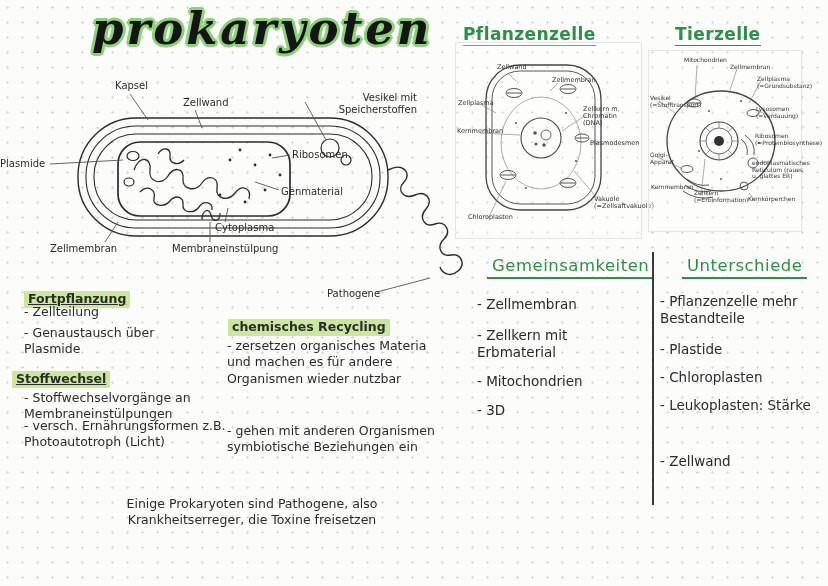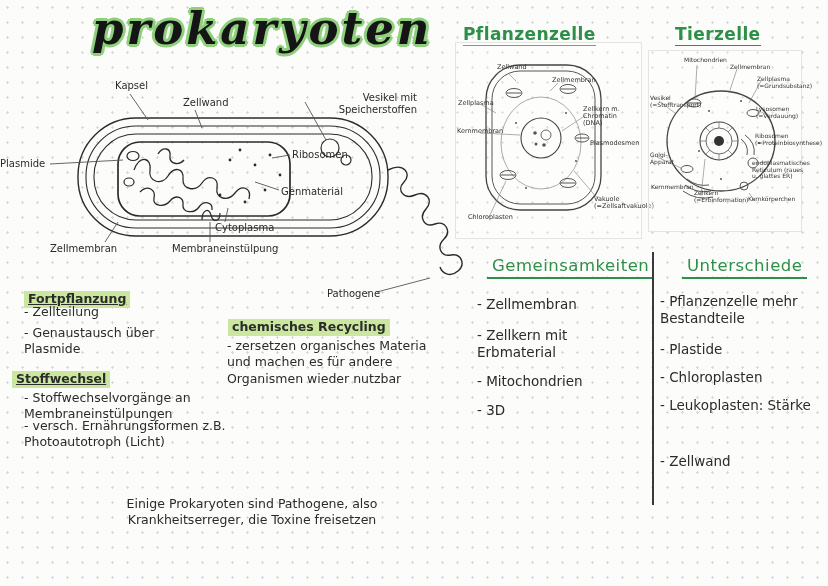--- a/index.html
+++ b/index.html
@@ -104,20 +104,21 @@
   <span class="note" style="left:24px;top:304px;">- Zellteilung</span>
   <span class="note" style="left:24px;top:325px;width:145px;">- Genaustausch über Plasmide</span>
 
   <span class="note hl u" style="position:absolute;left:12px;top:371px;">Stoffwechsel</span>
   <span class="note" style="left:24px;top:390px;width:190px;">- Stoffwechselvorgänge an Membraneinstülpungen</span>
   <span class="note" style="left:24px;top:418px;width:205px;">- versch. Ernährungsformen z.B. Photoautotroph (Licht)</span>
 
   <span class="note hl" style="position:absolute;left:228px;top:319px;">chemisches Recycling</span>
   <span class="note" style="left:227px;top:338px;width:205px;">- zersetzen organisches Materia und machen es für andere Organismen wieder nutzbar</span>
 
+  <span class="note" style="left:227px;top:423px;width:218px;">- gehen mit anderen Organismen symbiotische Beziehungen ein</span>
 
   <span class="note" style="left:78px;top:496px;width:348px;text-align:center;">Einige Prokaryoten sind Pathogene, also Krankheitserreger, die Toxine freisetzen</span>
 
   <span class="cell-title" style="left:463px;top:24px;">Pflanzenzelle</span>
   <div class="fig" style="left:455px;top:42px;width:185px;height:195px;">
     <svg width="185" height="195" viewBox="0 0 185 195">
       <g fill="none" stroke="#444">
         <rect x="30" y="22" width="115" height="145" rx="34" stroke-width="1.3"></rect>
         <rect x="36" y="28" width="103" height="133" rx="28" stroke-width="0.9"></rect>
         <ellipse cx="85" cy="100" rx="40" ry="46" stroke="#888" stroke-width="0.7"></ellipse>

